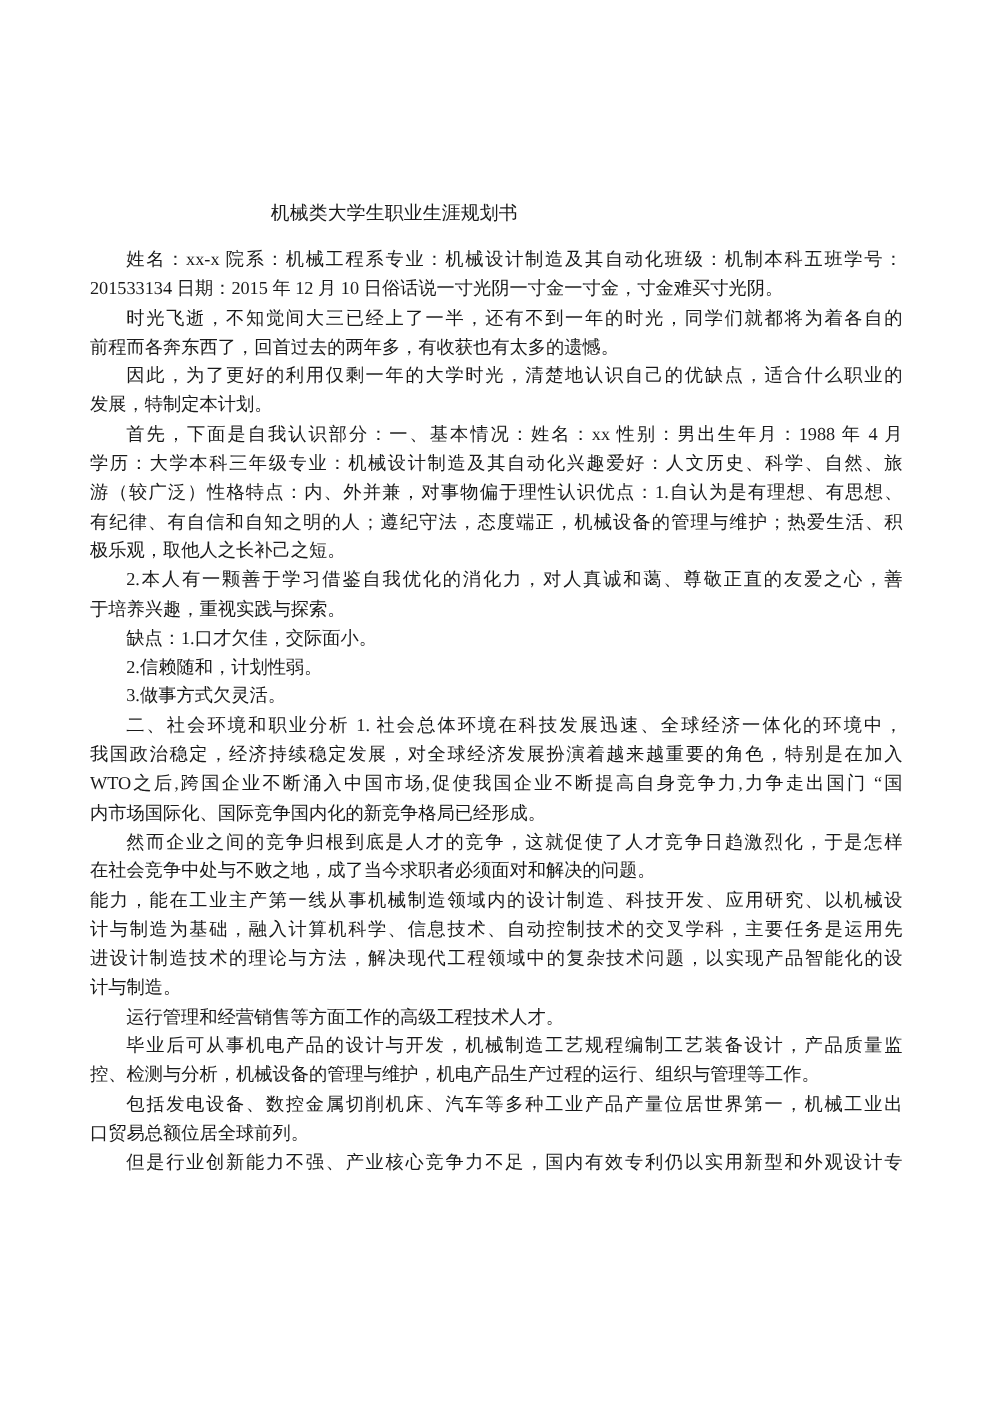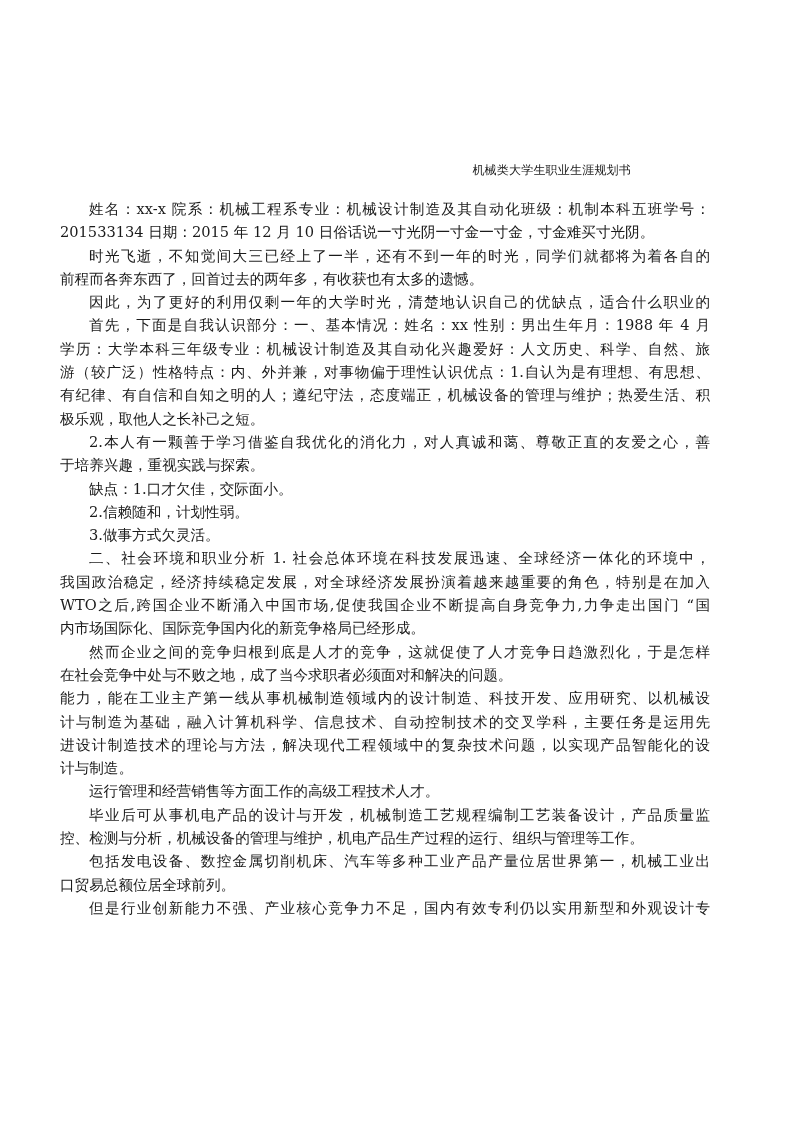--- a/index.html
+++ b/index.html
@@ -1,37 +1,38 @@
 <!DOCTYPE html>
 <html><head>
 <meta charset="utf-8">
 <style>
   html, body { margin: 0; padding: 0; background: #ffffff; }
   body { width: 793px; height: 1122px; position: relative; overflow: hidden;
          font-family: "DejaVu Serif", "Liberation Serif", serif; color: #1a1a1a; }
   .page { position: absolute; left: 0; top: 0; width: 793px; height: 1122px; background: #fff; }
-  .title { position: absolute; left: 0; width: 631px; top: 160px; text-align: right;
-           font-size: 12px; line-height: 20px; letter-spacing: 0.2px; }
-  .body { position: absolute; left: 60px; top: 197px; width: 650px; }
+  .title { position: absolute; left: 0; width: 631px; top: 160px; text-align: center;
+           font-size: 15px; line-height: 20px; letter-spacing: 0.2px; }
+  .body { position: absolute; left: 72px; top: 197px; width: 650px; font-family: Liberation Serif, serif; }
   .line { height: 23.3px; line-height: 23.3px; font-size: 14.6px; white-space: nowrap;
           text-align: justify; text-align-last: justify; overflow: hidden; }
   .line.last { text-align-last: left; }
   .line.indent { padding-left: 29px; }
 </style>
 </head>
 <body>
 
 <div class="page">
   <div class="title">机械类大学生职业生涯规划书</div>
   <div class="body">
     <div class="line indent">姓名：xx-x 院系：机械工程系专业：机械设计制造及其自动化班级：机制本科五班学号：</div>
     <div class="line last">201533134 日期：2015 年 12 月 10 日俗话说一寸光阴一寸金一寸金，寸金难买寸光阴。</div>
     <div class="line indent">时光飞逝，不知觉间大三已经上了一半，还有不到一年的时光，同学们就都将为着各自的</div>
     <div class="line last">前程而各奔东西了，回首过去的两年多，有收获也有太多的遗憾。</div>
     <div class="line indent">因此，为了更好的利用仅剩一年的大学时光，清楚地认识自己的优缺点，适合什么职业的</div>
+    <div class="line last">发展，特制定本计划。</div>
     <div class="line indent">首先，下面是自我认识部分：一、基本情况：姓名：xx 性别：男出生年月：1988 年 4 月</div>
     <div class="line">学历：大学本科三年级专业：机械设计制造及其自动化兴趣爱好：人文历史、科学、自然、旅</div>
     <div class="line">游（较广泛）性格特点：内、外并兼，对事物偏于理性认识优点：1.自认为是有理想、有思想、</div>
     <div class="line">有纪律、有自信和自知之明的人；遵纪守法，态度端正，机械设备的管理与维护；热爱生活、积</div>
     <div class="line last">极乐观，取他人之长补己之短。</div>
     <div class="line indent">2.本人有一颗善于学习借鉴自我优化的消化力，对人真诚和蔼、尊敬正直的友爱之心，善</div>
     <div class="line last">于培养兴趣，重视实践与探索。</div>
     <div class="line indent last">缺点：1.口才欠佳，交际面小。</div>
     <div class="line indent last">2.信赖随和，计划性弱。</div>
     <div class="line indent last">3.做事方式欠灵活。</div>

